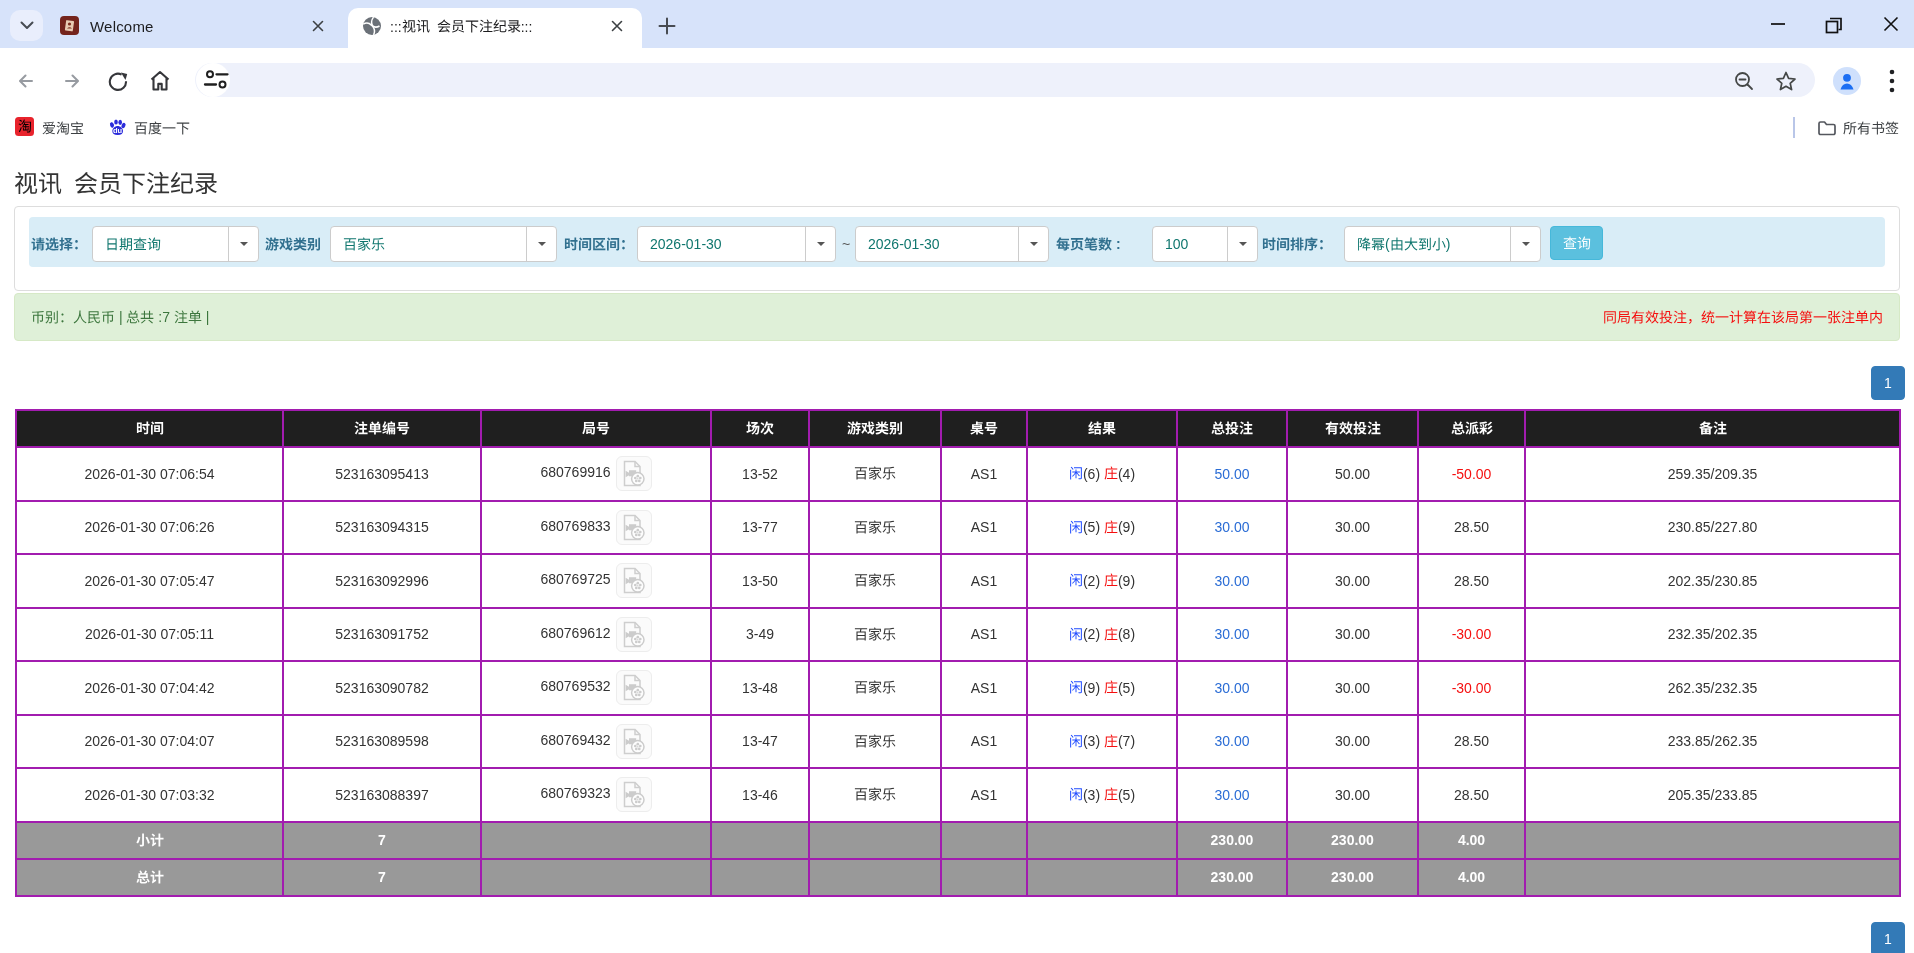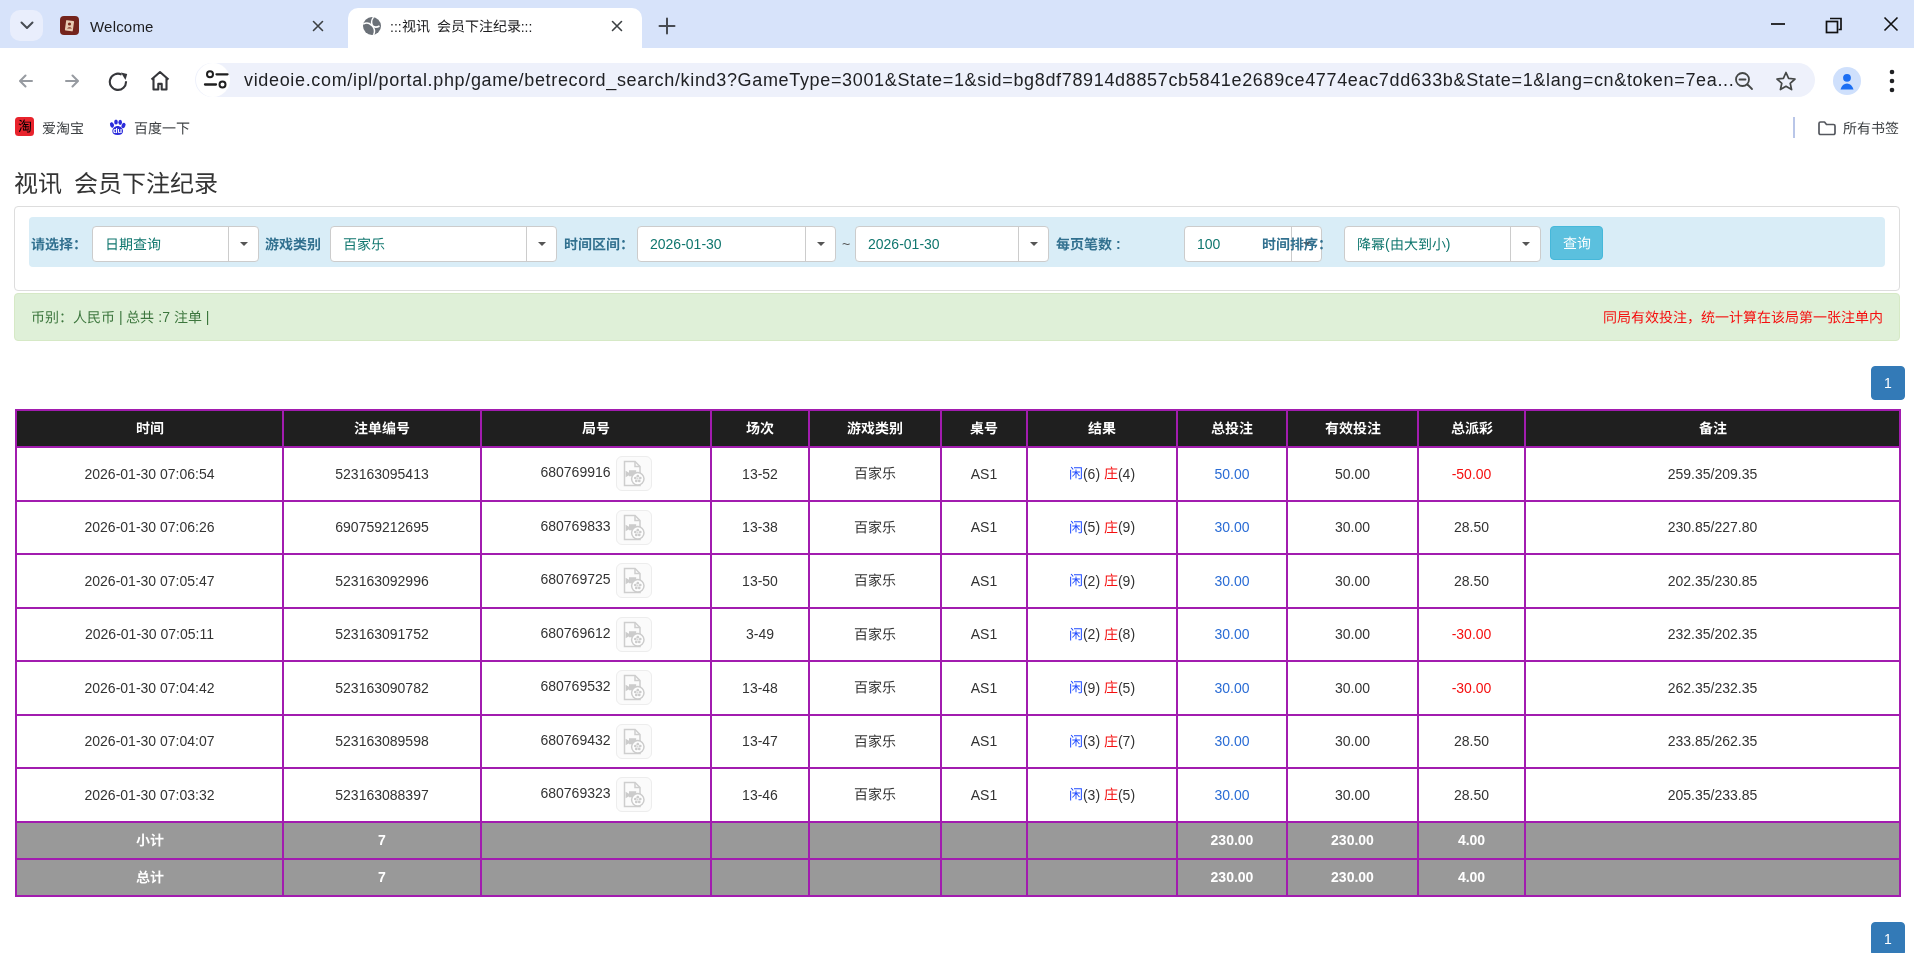--- a/index.html
+++ b/index.html
@@ -96,21 +96,20 @@
       <path d="M3.5 10.5L12 3l8.5 7.5M5.5 9V20.5h4.8v-5.6h3.4v5.6h4.8V9" stroke="#35363a" stroke-width="2.1" fill="none" stroke-linejoin="round"></path>
     </svg>
     <div class="pill"></div>
     <div class="abs" style="left:196px;top:63px;width:34px;height:34px;border-radius:50%;background:#fff"></div>
     <svg class="abs" style="left:202px;top:69px" width="28" height="22" viewBox="0 0 28 22">
       <circle cx="8" cy="5.3" r="3" fill="none" stroke="#1f1f1f" stroke-width="2"></circle>
       <path d="M14.5 5.3h11" stroke="#1f1f1f" stroke-width="2.3" stroke-linecap="round"></path>
       <path d="M3 15.5h11" stroke="#1f1f1f" stroke-width="2.3" stroke-linecap="round"></path>
       <circle cx="20.5" cy="15.5" r="3" fill="none" stroke="#1f1f1f" stroke-width="2"></circle>
     </svg>
-    <div class="urltxt">videoie.com/ipl/portal.php/game/betrecord_search/kind3?GameType=3001&amp;State=1&amp;sid=bg8df78914d8857cb5841e2689ce4774eac7dd633b&amp;State=1&amp;lang=cn&amp;token=7ea...</div>
     <svg class="abs" style="left:1733px;top:70px" width="22" height="22" viewBox="0 0 22 22">
       <circle cx="9.5" cy="9.5" r="6.5" stroke="#444746" stroke-width="1.8" fill="none"></circle>
       <path d="M14.5 14.5l4.5 4.5" stroke="#444746" stroke-width="1.8" stroke-linecap="round"></path>
       <path d="M6.5 9.5h6" stroke="#444746" stroke-width="1.8" stroke-linecap="round"></path>
     </svg>
     <svg class="abs" style="left:1775px;top:70px" width="22" height="22" viewBox="0 0 22 22">
       <path d="M11 2.5l2.6 5.9 6.4.6-4.8 4.3 1.4 6.3L11 16.3l-5.6 3.3 1.4-6.3L2 9l6.4-.6z" stroke="#444746" stroke-width="1.7" fill="none" stroke-linejoin="round"></path>
     </svg>
     <div class="abs" style="left:1833px;top:67px;width:28px;height:28px;border-radius:50%;background:#cfe0fc;overflow:hidden"></div>
     <svg class="abs" style="left:1833px;top:67px" width="28" height="28" viewBox="0 0 28 28">
@@ -211,21 +210,21 @@
     <div class="ctl" style="left:855px;width:194px">
       <span class="txt">2026-01-30</span>
       <span class="car"></span>
     </div>
     <div class="lbl" style="left:1056px"><svg class="z" style="width:56.0px;height:14px;" viewBox="0 -880 4000 1000">
         <use href="#b6BCF" x="0"></use>
         <use href="#b9875" x="1000"></use>
         <use href="#b7B14" x="2000"></use>
         <use href="#b6570" x="3000"></use>
       </svg> :</div>
-    <div class="ctl" style="left:1184px;width:138px">
+    <div class="ctl" style="left:1152px;width:106px">
       <span class="txt">100</span>
       <span class="car"></span>
     </div>
     <div class="lbl" style="left:1262px"><svg class="z" style="width:70.0px;height:14px;" viewBox="0 -880 5000 1000">
         <use href="#b65F6" x="0"></use>
         <use href="#b95F4" x="1000"></use>
         <use href="#b6392" x="2000"></use>
         <use href="#b5E8F" x="3000"></use>
         <use href="#bFF1A" x="4000"></use>
       </svg></div>
@@ -380,34 +379,34 @@
             </svg>(6) <svg class="z" style="width:14.0px;height:14px;color:#f50f0f;" viewBox="0 -880 1000 1000">
               <use href="#r5E84" x="0"></use>
             </svg>(4)</td>
           <td class="blue">50.00</td>
           <td>50.00</td>
           <td class="red">-50.00</td>
           <td>259.35/209.35</td>
         </tr>
         <tr>
           <td>2026-01-30 07:06:26</td>
-          <td>690759212695</td>
+          <td>523163094315</td>
           <td>680769833<span class="filmbtn"><svg width="34" height="33" viewBox="0 0 34 33">
                 <path d="M7.5 4.5h10.5l5 5V28.5H7.5z" fill="none" stroke="#cecece" stroke-width="1.5"></path>
                 <path d="M18 4.5v5h5" fill="none" stroke="#cecece" stroke-width="1.5"></path>
                 <path d="M12 13.2h7.2v6h-7.2zM12 15.8l-3.4-2v6.4l3.4-2z" fill="#cccccc"></path>
                 <circle cx="20.8" cy="21.8" r="6.2" fill="#fdfdfd" stroke="#cccccc" stroke-width="1.5"></circle>
                 <circle cx="20.8" cy="19.2" r="1.35" fill="#cccccc"></circle>
                 <circle cx="18.3" cy="21" r="1.35" fill="#cccccc"></circle>
                 <circle cx="19.3" cy="23.9" r="1.35" fill="#cccccc"></circle>
                 <circle cx="22.3" cy="23.9" r="1.35" fill="#cccccc"></circle>
                 <circle cx="23.3" cy="21" r="1.35" fill="#cccccc"></circle>
                 <circle cx="20.8" cy="21.8" r="0.7" fill="#cccccc"></circle>
               </svg></span></td>
-          <td>13-38</td>
+          <td>13-77</td>
           <td><svg class="z" style="width:42.0px;height:14px;" viewBox="0 -880 3000 1000">
               <use href="#r767E" x="0"></use>
               <use href="#r5BB6" x="1000"></use>
               <use href="#r4E50" x="2000"></use>
             </svg></td>
           <td>AS1</td>
           <td><svg class="z" style="width:14.0px;height:14px;color:#1f4bff;" viewBox="0 -880 1000 1000">
               <use href="#r95F2" x="0"></use>
             </svg>(5) <svg class="z" style="width:14.0px;height:14px;color:#f50f0f;" viewBox="0 -880 1000 1000">
               <use href="#r5E84" x="0"></use>

